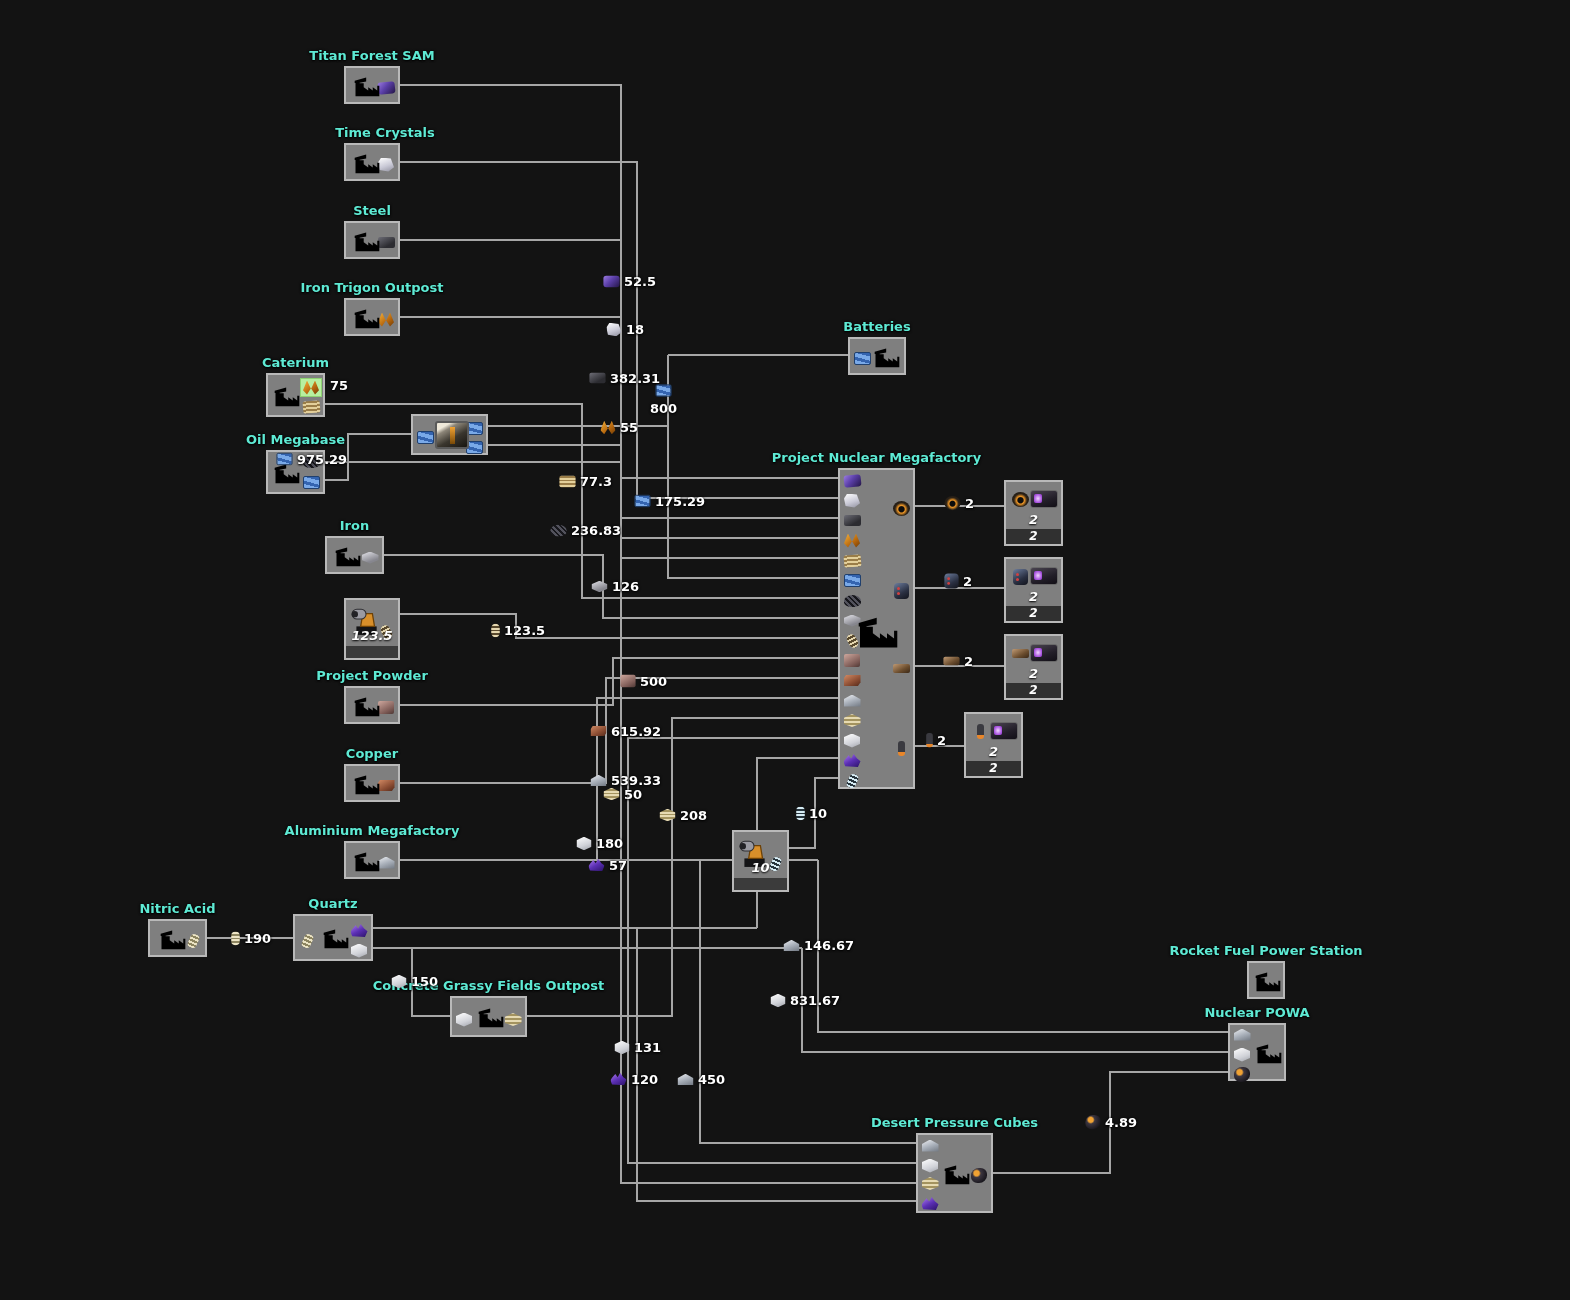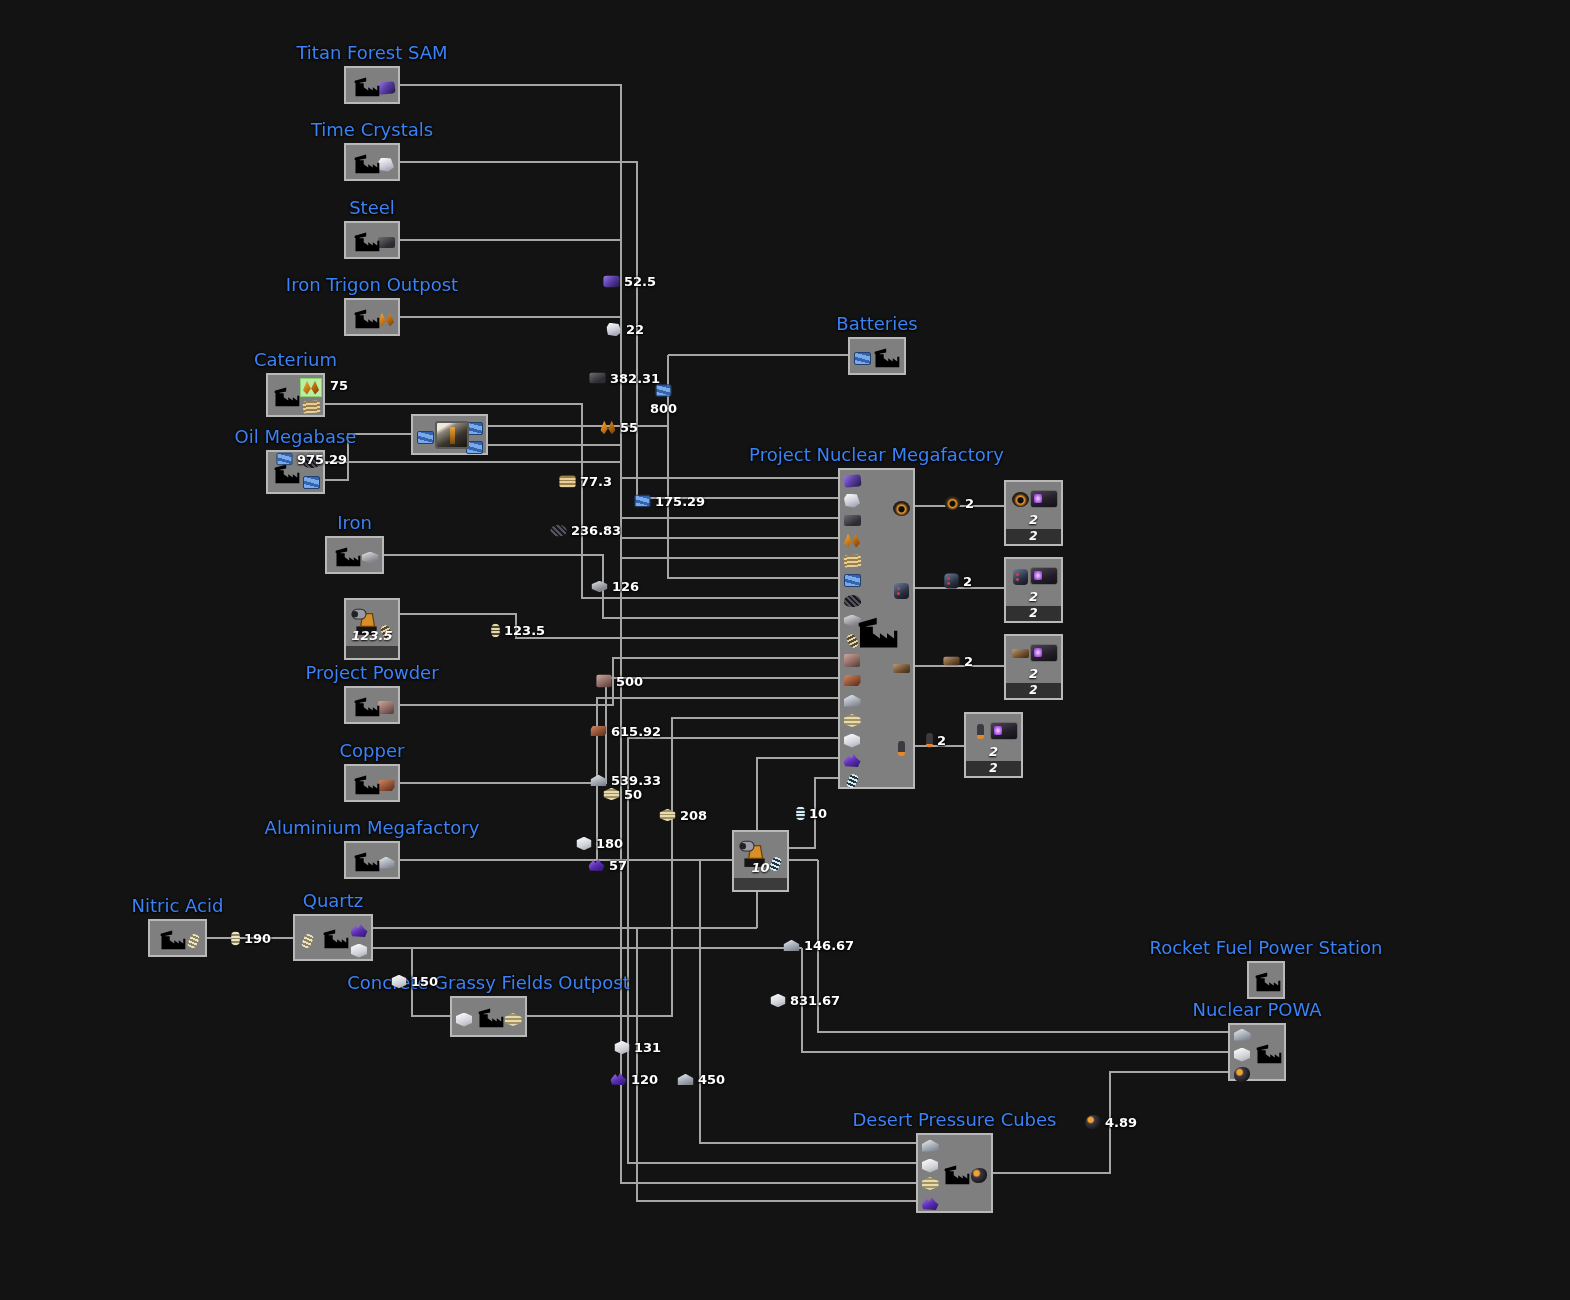--- a/index.html
+++ b/index.html
@@ -1,21 +1,21 @@
 <!DOCTYPE html>
 <html><head>
 <meta charset="utf-8">
 <style>
   html,body{margin:0;padding:0;background:#131313;overflow:hidden;}
   #canvas{position:relative;width:1570px;height:1300px;background:#131313;
           font-family:"DejaVu Sans","Liberation Sans",sans-serif;}
   #edges{position:absolute;left:0;top:0;z-index:1;}
   .node{position:absolute;z-index:2;background:#7f7f7f;border:2px solid #b9b9b9;box-sizing:border-box;}
   .ntitle{position:absolute;z-index:4;transform:translate(-50%,-100%);
-          font-size:18px;font-weight:normal;color:#3b82f6;white-space:nowrap;
+          font-size:13px;font-weight:bold;color:#5eead4;white-space:nowrap;
           text-shadow:0 1px 2px #000,0 0 3px #000;}
   .port{position:absolute;width:20px;height:17px;display:flex;align-items:center;justify-content:center;}
   .port.sel{background:#b7f0a0;box-shadow:0 0 0 1px #8ed273;}
   .factory{position:absolute;}
   .nval{position:absolute;left:0;right:0;text-align:center;font-style:italic;font-weight:bold;
         font-size:13px;color:#fff;text-shadow:0 1px 2px #000;}
   .nstrip{position:absolute;left:0;right:0;bottom:0;height:15px;background:#303030;
           text-align:center;font-style:italic;font-weight:bold;font-size:12px;line-height:15px;
           color:#fff;}
   .elabel{position:absolute;z-index:5;display:flex;align-items:center;gap:4px;
@@ -107,21 +107,21 @@
     </div>
     <div class="ntitle" style="left: 372px; top: 63px;">Titan Forest SAM</div>
     <div class="node" style="left: 344px; top: 143px; width: 56px; height: 38px;">
       <span class="port" style="right:2px;top:11px">
         <span class="ic ic-time-crystal"></span>
       </span>
       <span class="factory" style="left:6px;top:7px"><svg viewBox="0 0 34 28" width="30" height="23">
           <path d="M2 7 L16 3 L16 8 L8 9.5 L8 10 L13 10 L13 26 L3 26 L3 9.7 L2 9.8 Z M13 26 L13 15 L18.5 19 L18.5 15 L24 19 L24 15 L29.5 19 L29.5 13 L32 13 L32 26 Z" fill="#000"></path>
         </svg></span>
     </div>
-    <div class="ntitle" style="left: 372px; top: 140px;">Time Crystals</div>
+    <div class="ntitle" style="left: 385px; top: 140px;">Time Crystals</div>
     <div class="node" style="left: 344px; top: 221px; width: 56px; height: 38px;">
       <span class="port" style="right:2px;top:11px">
         <span class="ic ic-steel"></span>
       </span>
       <span class="factory" style="left:6px;top:7px"><svg viewBox="0 0 34 28" width="30" height="23">
           <path d="M2 7 L16 3 L16 8 L8 9.5 L8 10 L13 10 L13 26 L3 26 L3 9.7 L2 9.8 Z M13 26 L13 15 L18.5 19 L18.5 15 L24 19 L24 15 L29.5 19 L29.5 13 L32 13 L32 26 Z" fill="#000"></path>
         </svg></span>
     </div>
     <div class="ntitle" style="left: 372px; top: 218px;">Steel</div>
     <div class="node" style="left: 344px; top: 298px; width: 56px; height: 38px;">
@@ -415,21 +415,21 @@
           <path d="M2 7 L16 3 L16 8 L8 9.5 L8 10 L13 10 L13 26 L3 26 L3 9.7 L2 9.8 Z M13 26 L13 15 L18.5 19 L18.5 15 L24 19 L24 15 L29.5 19 L29.5 13 L32 13 L32 26 Z" fill="#000"></path>
         </svg></span>
     </div>
     <div class="ntitle" style="left: 954.5px; top: 1130px;">Desert Pressure Cubes</div>
     <div class="elabel" style="left: 603px; top: 281px;">
       <span class="ic ic-sam lbl-ic"></span>
       <span>52.5</span>
     </div>
     <div class="elabel" style="left: 606px; top: 329px;">
       <span class="ic ic-time-crystal lbl-ic"></span>
-      <span>22</span>
+      <span>18</span>
     </div>
     <div class="elabel" style="left: 589px; top: 378px;">
       <span class="ic ic-steel lbl-ic"></span>
       <span>382.31</span>
     </div>
     <div class="elabel" style="left: 650px; top: 400px; flex-direction: column;">
       <span class="ic ic-plastic lbl-ic"></span>
       <span>800</span>
     </div>
     <div class="elabel" style="left: 600px; top: 427px;">
@@ -456,21 +456,21 @@
       <span>236.83</span>
     </div>
     <div class="elabel" style="left: 591px; top: 586px;">
       <span class="ic ic-iron-plate lbl-ic"></span>
       <span>126</span>
     </div>
     <div class="elabel" style="left: 491px; top: 630px;">
       <span class="ic ic-uranium-cell lbl-ic"></span>
       <span>123.5</span>
     </div>
-    <div class="elabel" style="left: 596px; top: 681px; justify-content: flex-end;">
+    <div class="elabel" style="left: 620px; top: 681px; justify-content: flex-end;">
       <span class="ic ic-copper-powder lbl-ic"></span>
       <span>500</span>
     </div>
     <div class="elabel" style="left: 590px; top: 731px;">
       <span class="ic ic-copper-ingot lbl-ic"></span>
       <span>615.92</span>
     </div>
     <div class="elabel" style="left: 590px; top: 780px;">
       <span class="ic ic-aluminum-ingot lbl-ic"></span>
       <span>539.33</span>

